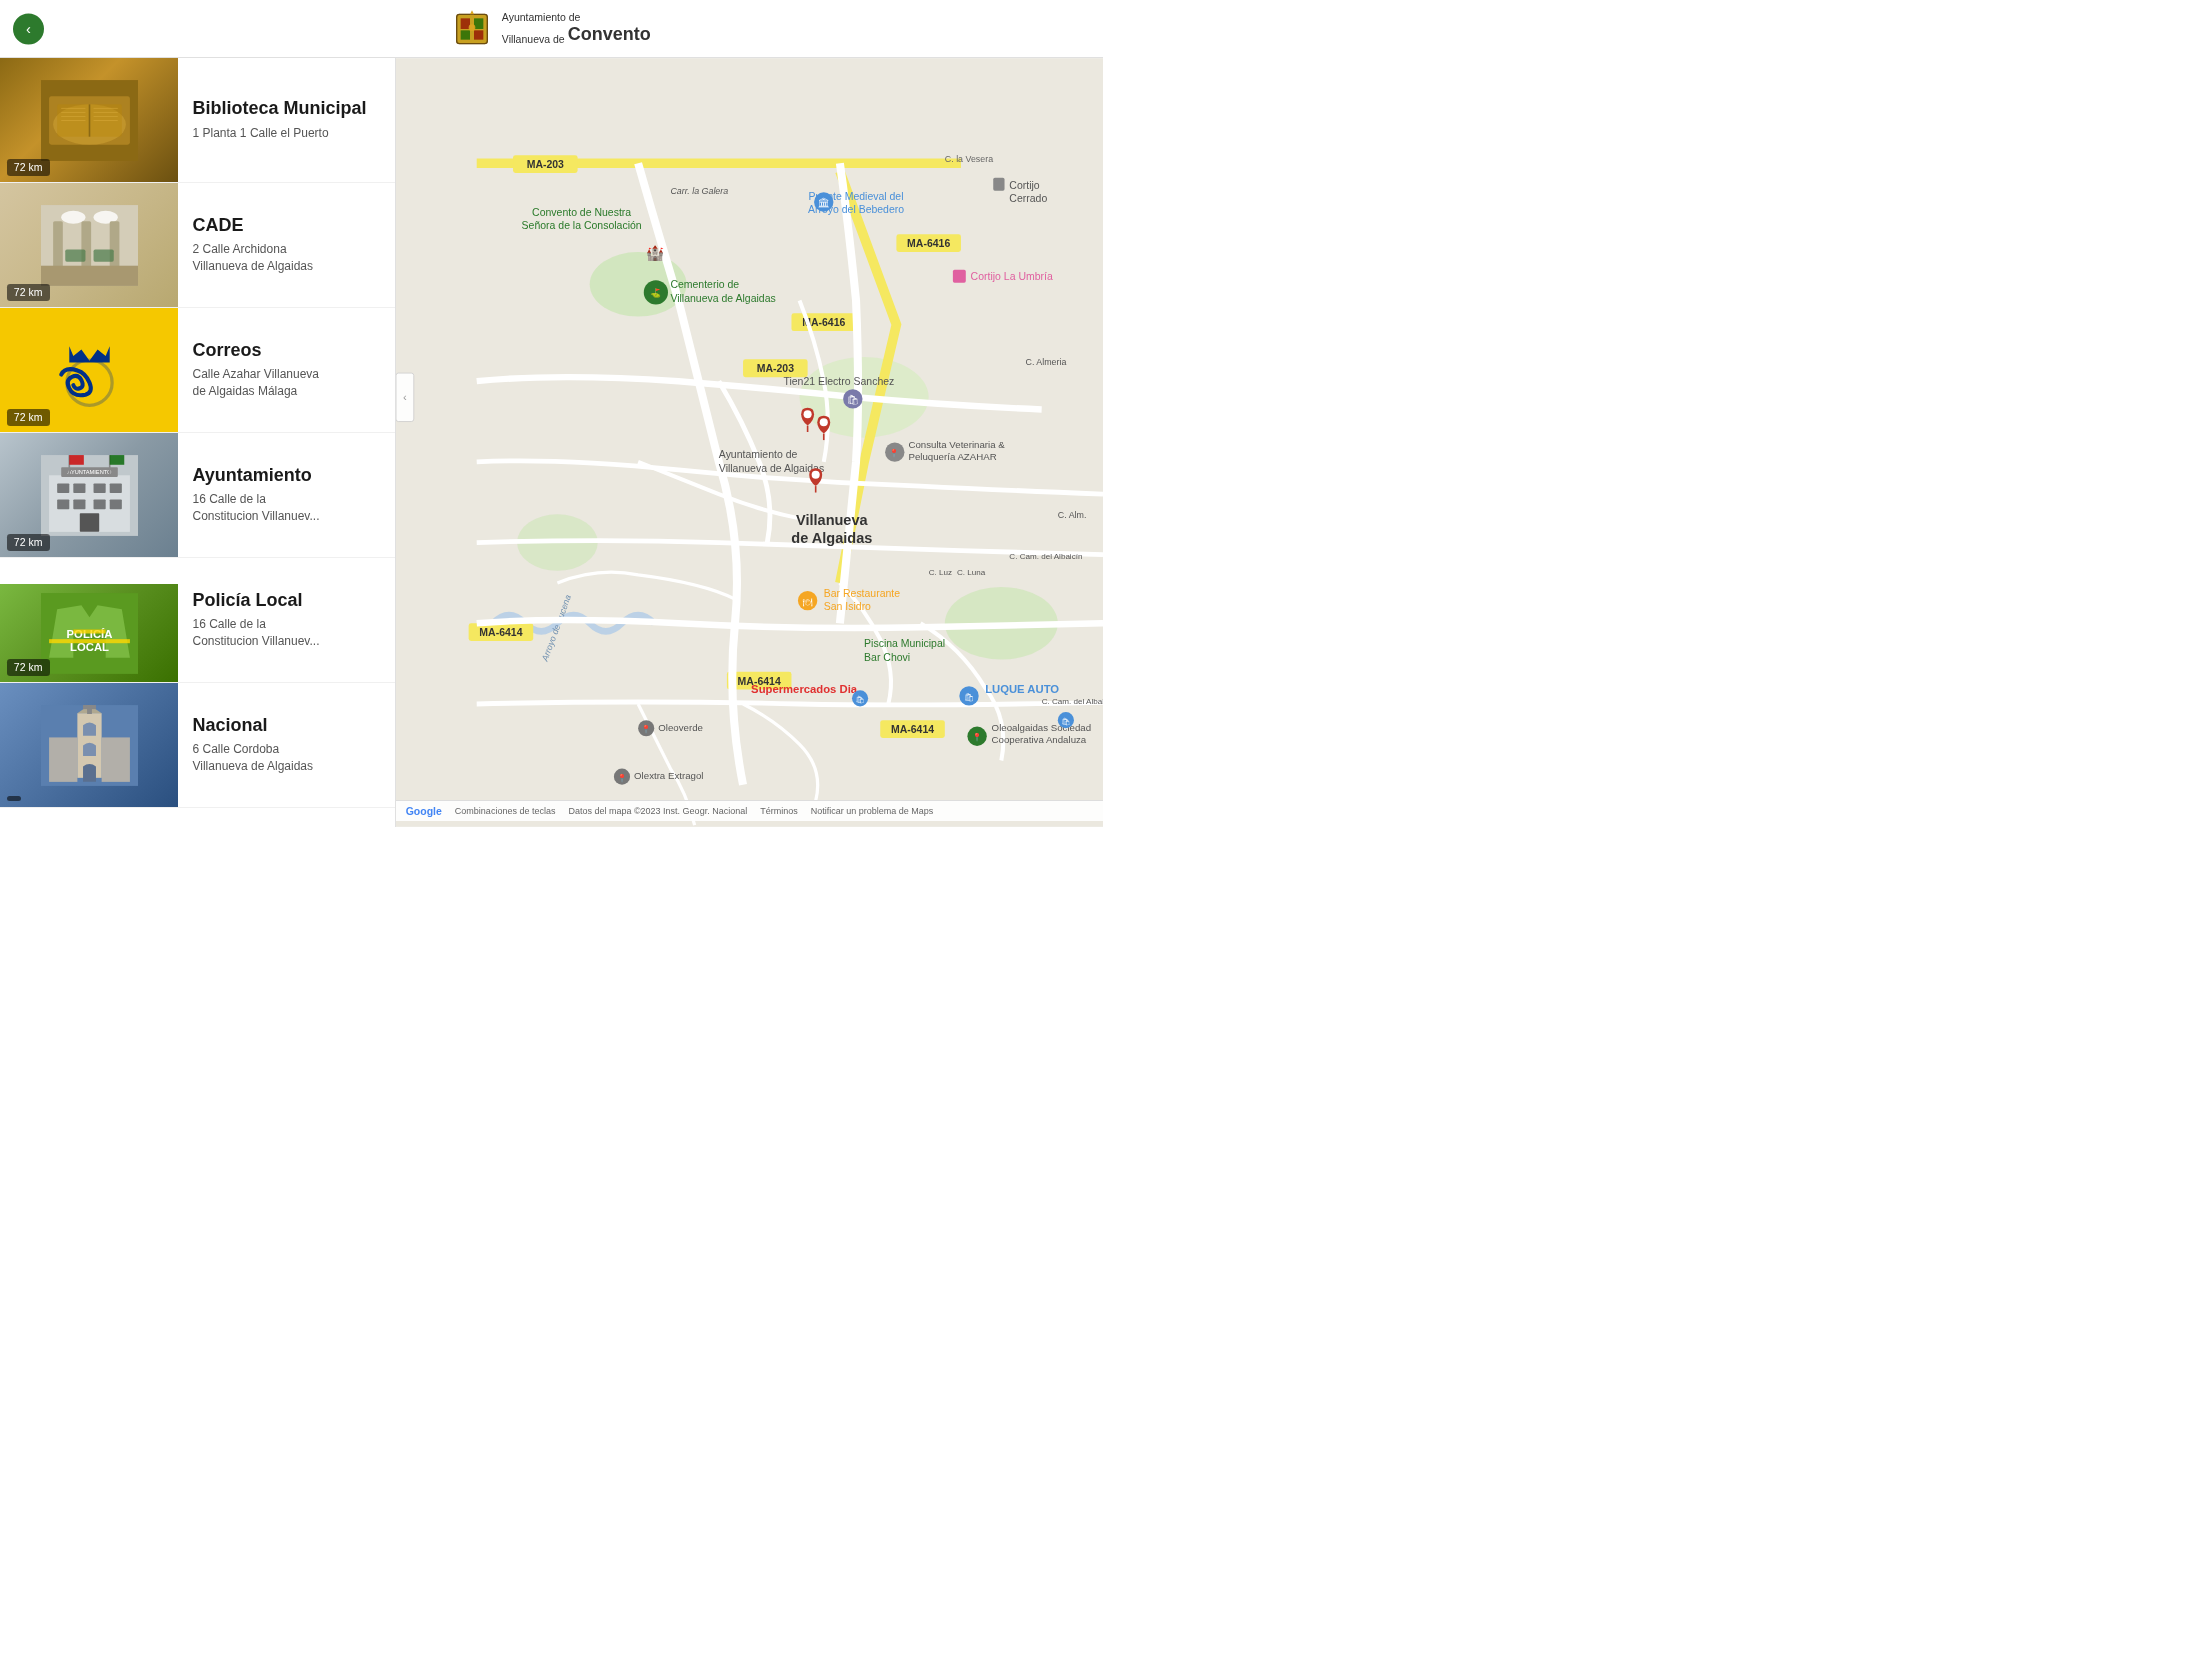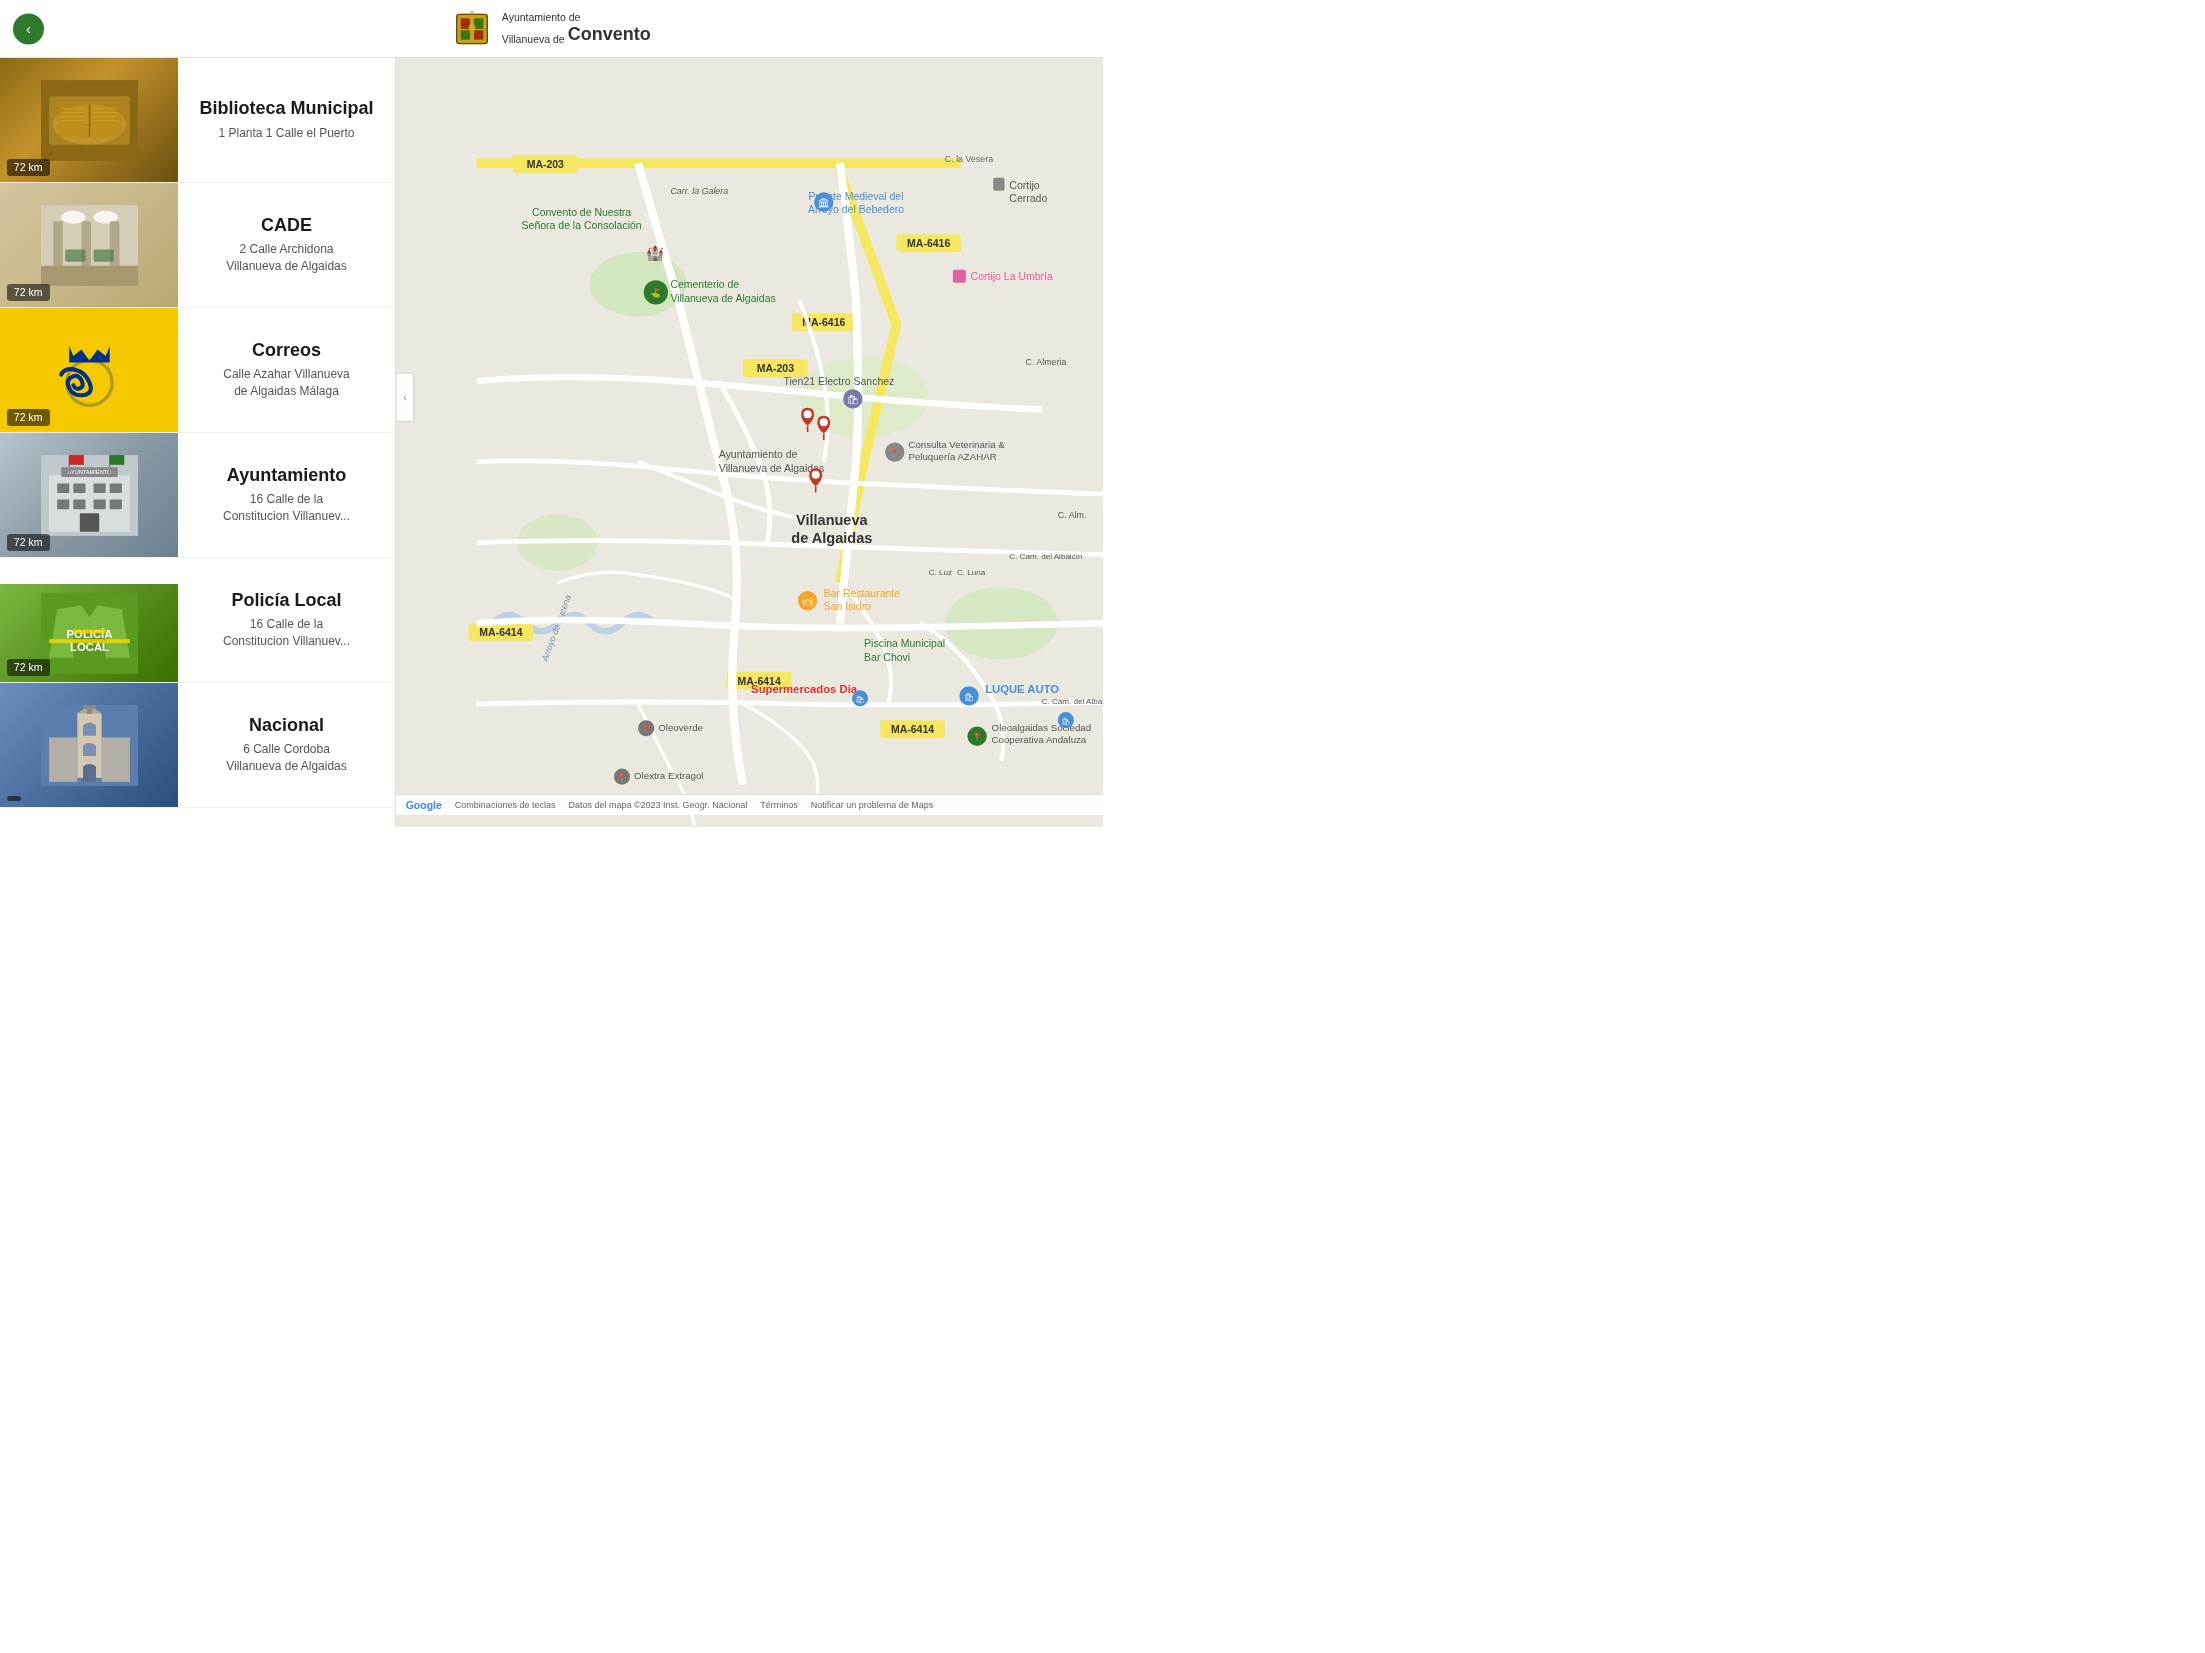--- a/index.html
+++ b/index.html
@@ -82,37 +82,37 @@
       display: flex; align-items: center; justify-content: center;
     }
 
     .distance-badge {
       position: absolute; bottom: 6.5px; left: 6.5px;
       background: rgba(0,0,0,0.55); color: #fff;
       font-size: 10.5px; padding: 2.4px 7.3px; border-radius: 3.2px;
     }
 
     .item-info {
-      padding: 13px 14.5px; flex: 1; display: flex; flex-direction: column; justify-content: center; text-align: center;
+      padding: 13px 14.5px; flex: 1; display: flex; flex-direction: column; justify-content: center;
     }
     .item-name {
       font-size: 18px; font-weight: 700; color: #1a1a1a; margin-bottom: 4.8px; line-height: 1.2;
     }
     .item-address {
       font-size: 12px; color: #555; line-height: 1.4;
     }
 
     
     .map-panel {
       flex: 1; position: relative; overflow: hidden; background: #e8ecef;
     }
 
     
     .map-footer {
-      position: absolute; bottom: 12px; left: 0; right: 0;
+      position: absolute; bottom: 6px; left: 0; right: 0;
       background: rgba(255,255,255,0.9); padding: 4px 9.7px;
       display: flex; align-items: center; gap: 13px;
       font-size: 9px; color: #666; border-top: 0.8px solid #ddd;
     }
 
     
     .map-svg {
       width: 100%;
       height: 100%;
     }

